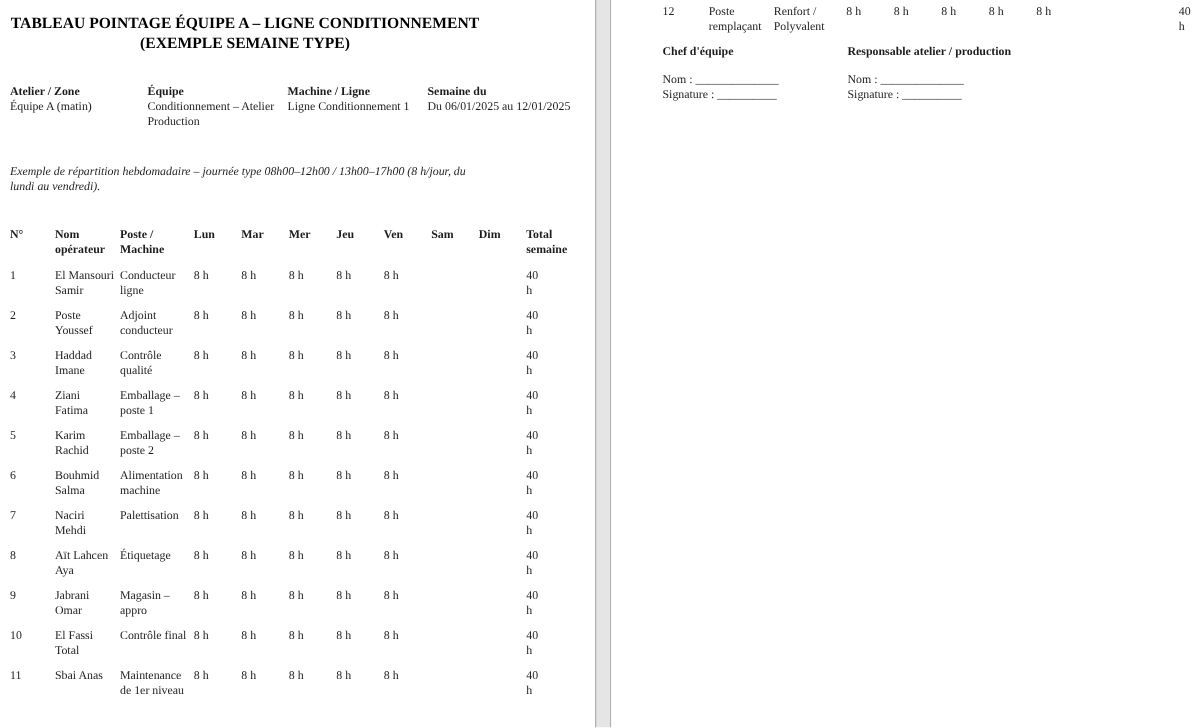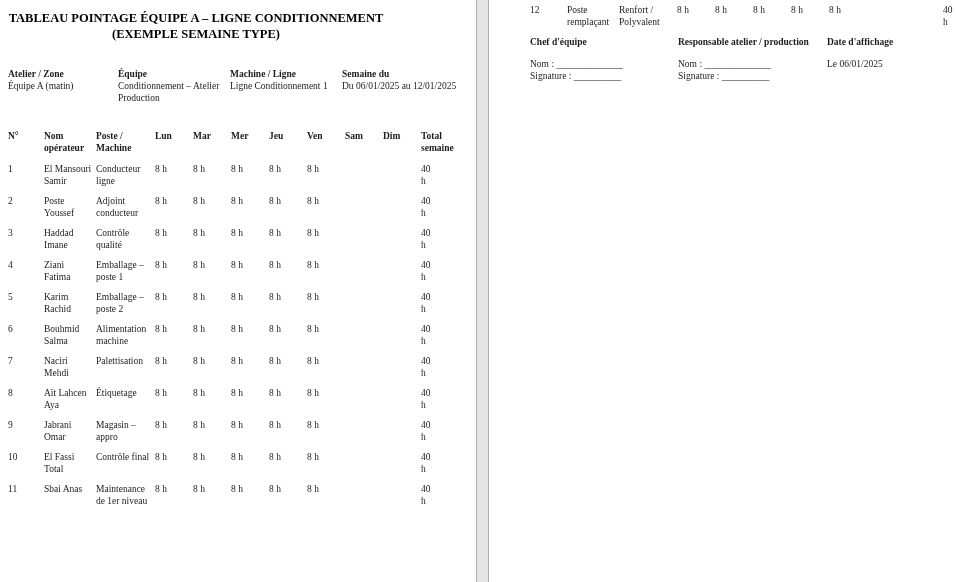--- a/index.html
+++ b/index.html
@@ -82,20 +82,21 @@
     <div class="lbl">Atelier / Zone</div>
     <div class="lbl">Équipe</div>
     <div class="lbl">Machine / Ligne</div>
     <div class="lbl">Semaine du</div>
     <div class="val">Équipe A (matin)</div>
     <div class="val">Conditionnement – Atelier Production</div>
     <div class="val">Ligne Conditionnement 1</div>
     <div class="val">Du 06/01/2025 au 12/01/2025</div>
   </div>
 
+  <div class="note">Exemple de répartition hebdomadaire – journée type 08h00–12h00 / 13h00–17h00 (8 h/jour, du lundi au vendredi).</div>
 
   <div class="ttable">
     <div class="trow thead">
       <div>N°</div>
       <div>Nom opérateur</div>
       <div>Poste / Machine</div>
       <div>Lun</div>
       <div>Mar</div>
       <div>Mer</div>
       <div>Jeu</div>
@@ -286,19 +287,14 @@
     <div>
       <div class="sig-title">Chef d'équipe</div>
       <div class="sig-line">Nom : ______________</div>
       <div class="sig-line">Signature : __________</div>
     </div>
     <div>
       <div class="sig-title">Responsable atelier / production</div>
       <div class="sig-line">Nom : ______________</div>
       <div class="sig-line">Signature : __________</div>
     </div>
-    <div>
-      <div class="sig-title">Date d'affichage</div>
-      <div class="sig-line">Le 06/01/2025</div>
-      <div class="sig-line"></div>
-    </div>
   </div>
 </div>
 
 </body></html>

